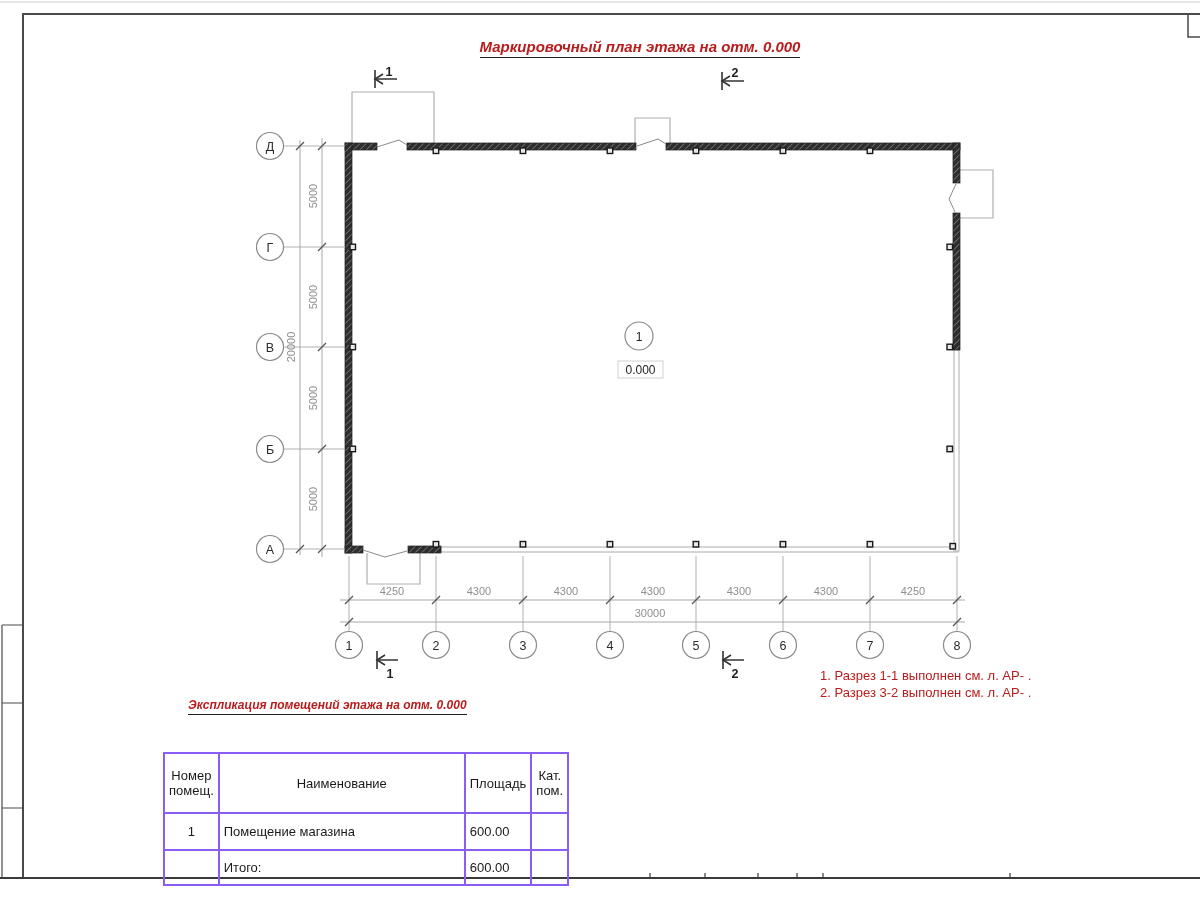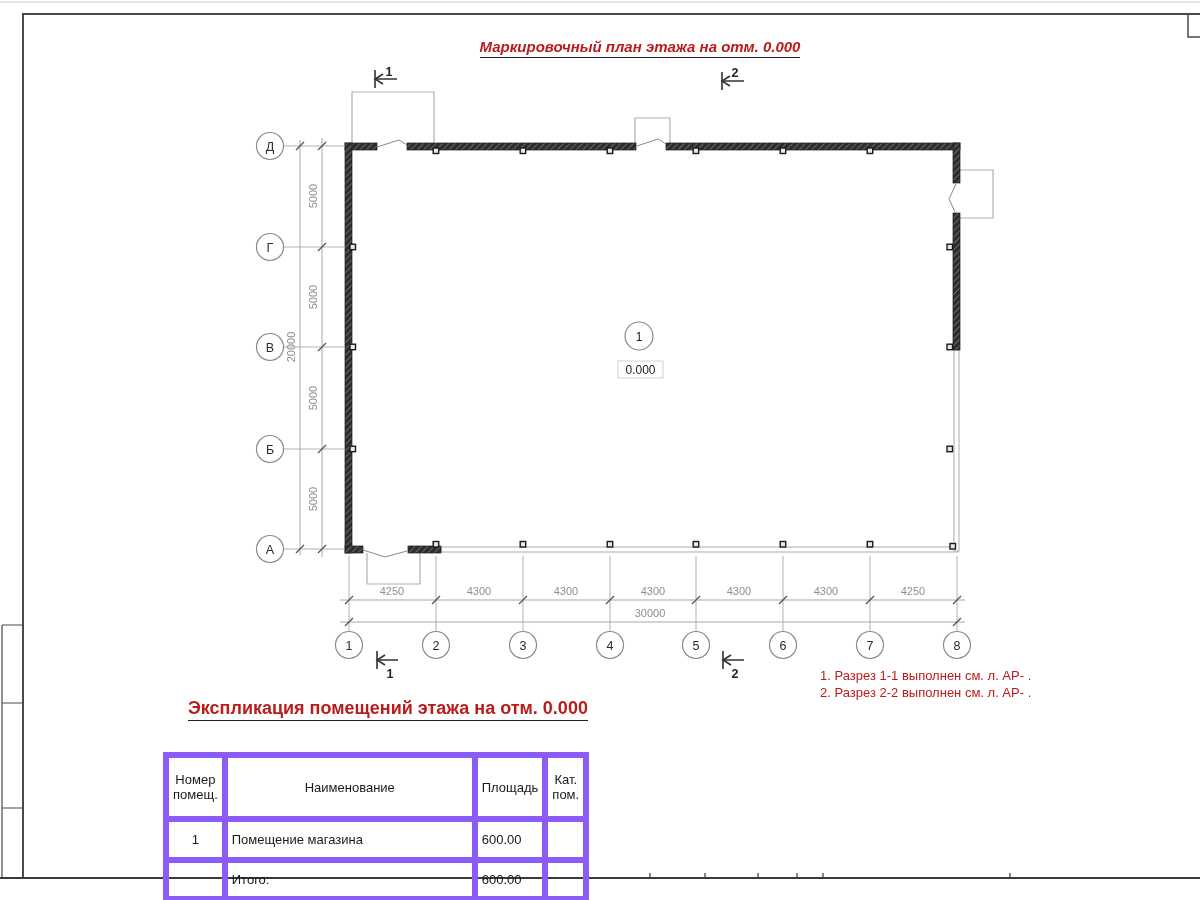--- a/index.html
+++ b/index.html
@@ -8,26 +8,26 @@
   svg{position:absolute;left:0;top:0;}
   svg text{font-family:"Liberation Sans", sans-serif;}
   .dimtxt{fill:#8f8f8f;font-size:11px;}
   .gridtxt{fill:#2b2b2b;font-size:12.5px;}
   .sectxt{fill:#222;font-size:12.5px;font-weight:bold;}
   .marktxt{fill:#222;font-size:12px;}
   .overlay{position:absolute;color:#b91c1c;}
   .drawing-title{left:430px;top:38px;width:420px;text-align:center;
      font-size:15px;font-style:italic;font-weight:bold;}
   .drawing-title span{border-bottom:1.5px solid #1f1f1f;padding-bottom:2px;}
-  .expl-title{left:188px;top:698px;font-size:18px;font-weight:bold;}
+  .expl-title{left:188px;top:698px;font-size:12px;font-style:italic;font-weight:bold;}
   .expl-title span{border-bottom:1.5px solid #1f1f1f;padding-bottom:2px;}
   .notes{left:820px;top:668px;font-size:13px;line-height:16.5px;white-space:pre-line;}
   table.expl{position:absolute;left:163px;top:752px;border-collapse:collapse;
      table-layout:fixed;font-size:13px;color:#1a1a1a;}
-  table.expl td{border:6px solid #8b5cf6;padding:8px 4px;overflow:hidden;}
+  table.expl td{border:2px solid #8b5cf6;padding:8px 4px;overflow:hidden;}
   td.c-num{width:38px;text-align:center;}
   td.c-name{width:236px;}
   td.c-area{width:56px;}
   td.c-cat{width:24px;text-align:center;}
   tr.hdr td{height:42px;text-align:center;vertical-align:middle;
      white-space:pre-line;line-height:15px;}
   tr.r1 td{height:19px;}
   tr.r2 td{height:17px;}
   .ta-right{}
 </style>
@@ -210,21 +210,21 @@
     <circle cx="639" cy="336" r="14" fill="#fff" stroke="#8a8a8a" stroke-width="1.2"></circle>
     <text class="marktxt" x="639" y="340.5" text-anchor="middle">1</text>
     <rect x="618" y="361" width="45" height="17" fill="#fefefe" stroke="#d2d2d2" stroke-width="1"></rect>
     <text class="marktxt" x="640.5" y="373.5" text-anchor="middle">0.000</text>
   </g>
 </svg>
 
 <div class="overlay drawing-title"><span>Маркировочный план этажа на отм. 0.000</span></div>
 
 <div class="overlay notes">1. Разрез 1-1 выполнен см. л. АР- .
-2. Разрез 2-2 выполнен см. л. АР- .</div>
+2. Разрез 3-2 выполнен см. л. АР- .</div>
 
 <div class="overlay expl-title"><span>Экспликация помещений этажа на отм. 0.000</span></div>
 
 <table class="expl">
   <tbody>
         <tr class="hdr">
     <td class="c-num">Номер
 помещ.</td>
     <td class="c-name">Наименование</td>
     <td class="c-area">Площадь</td>

